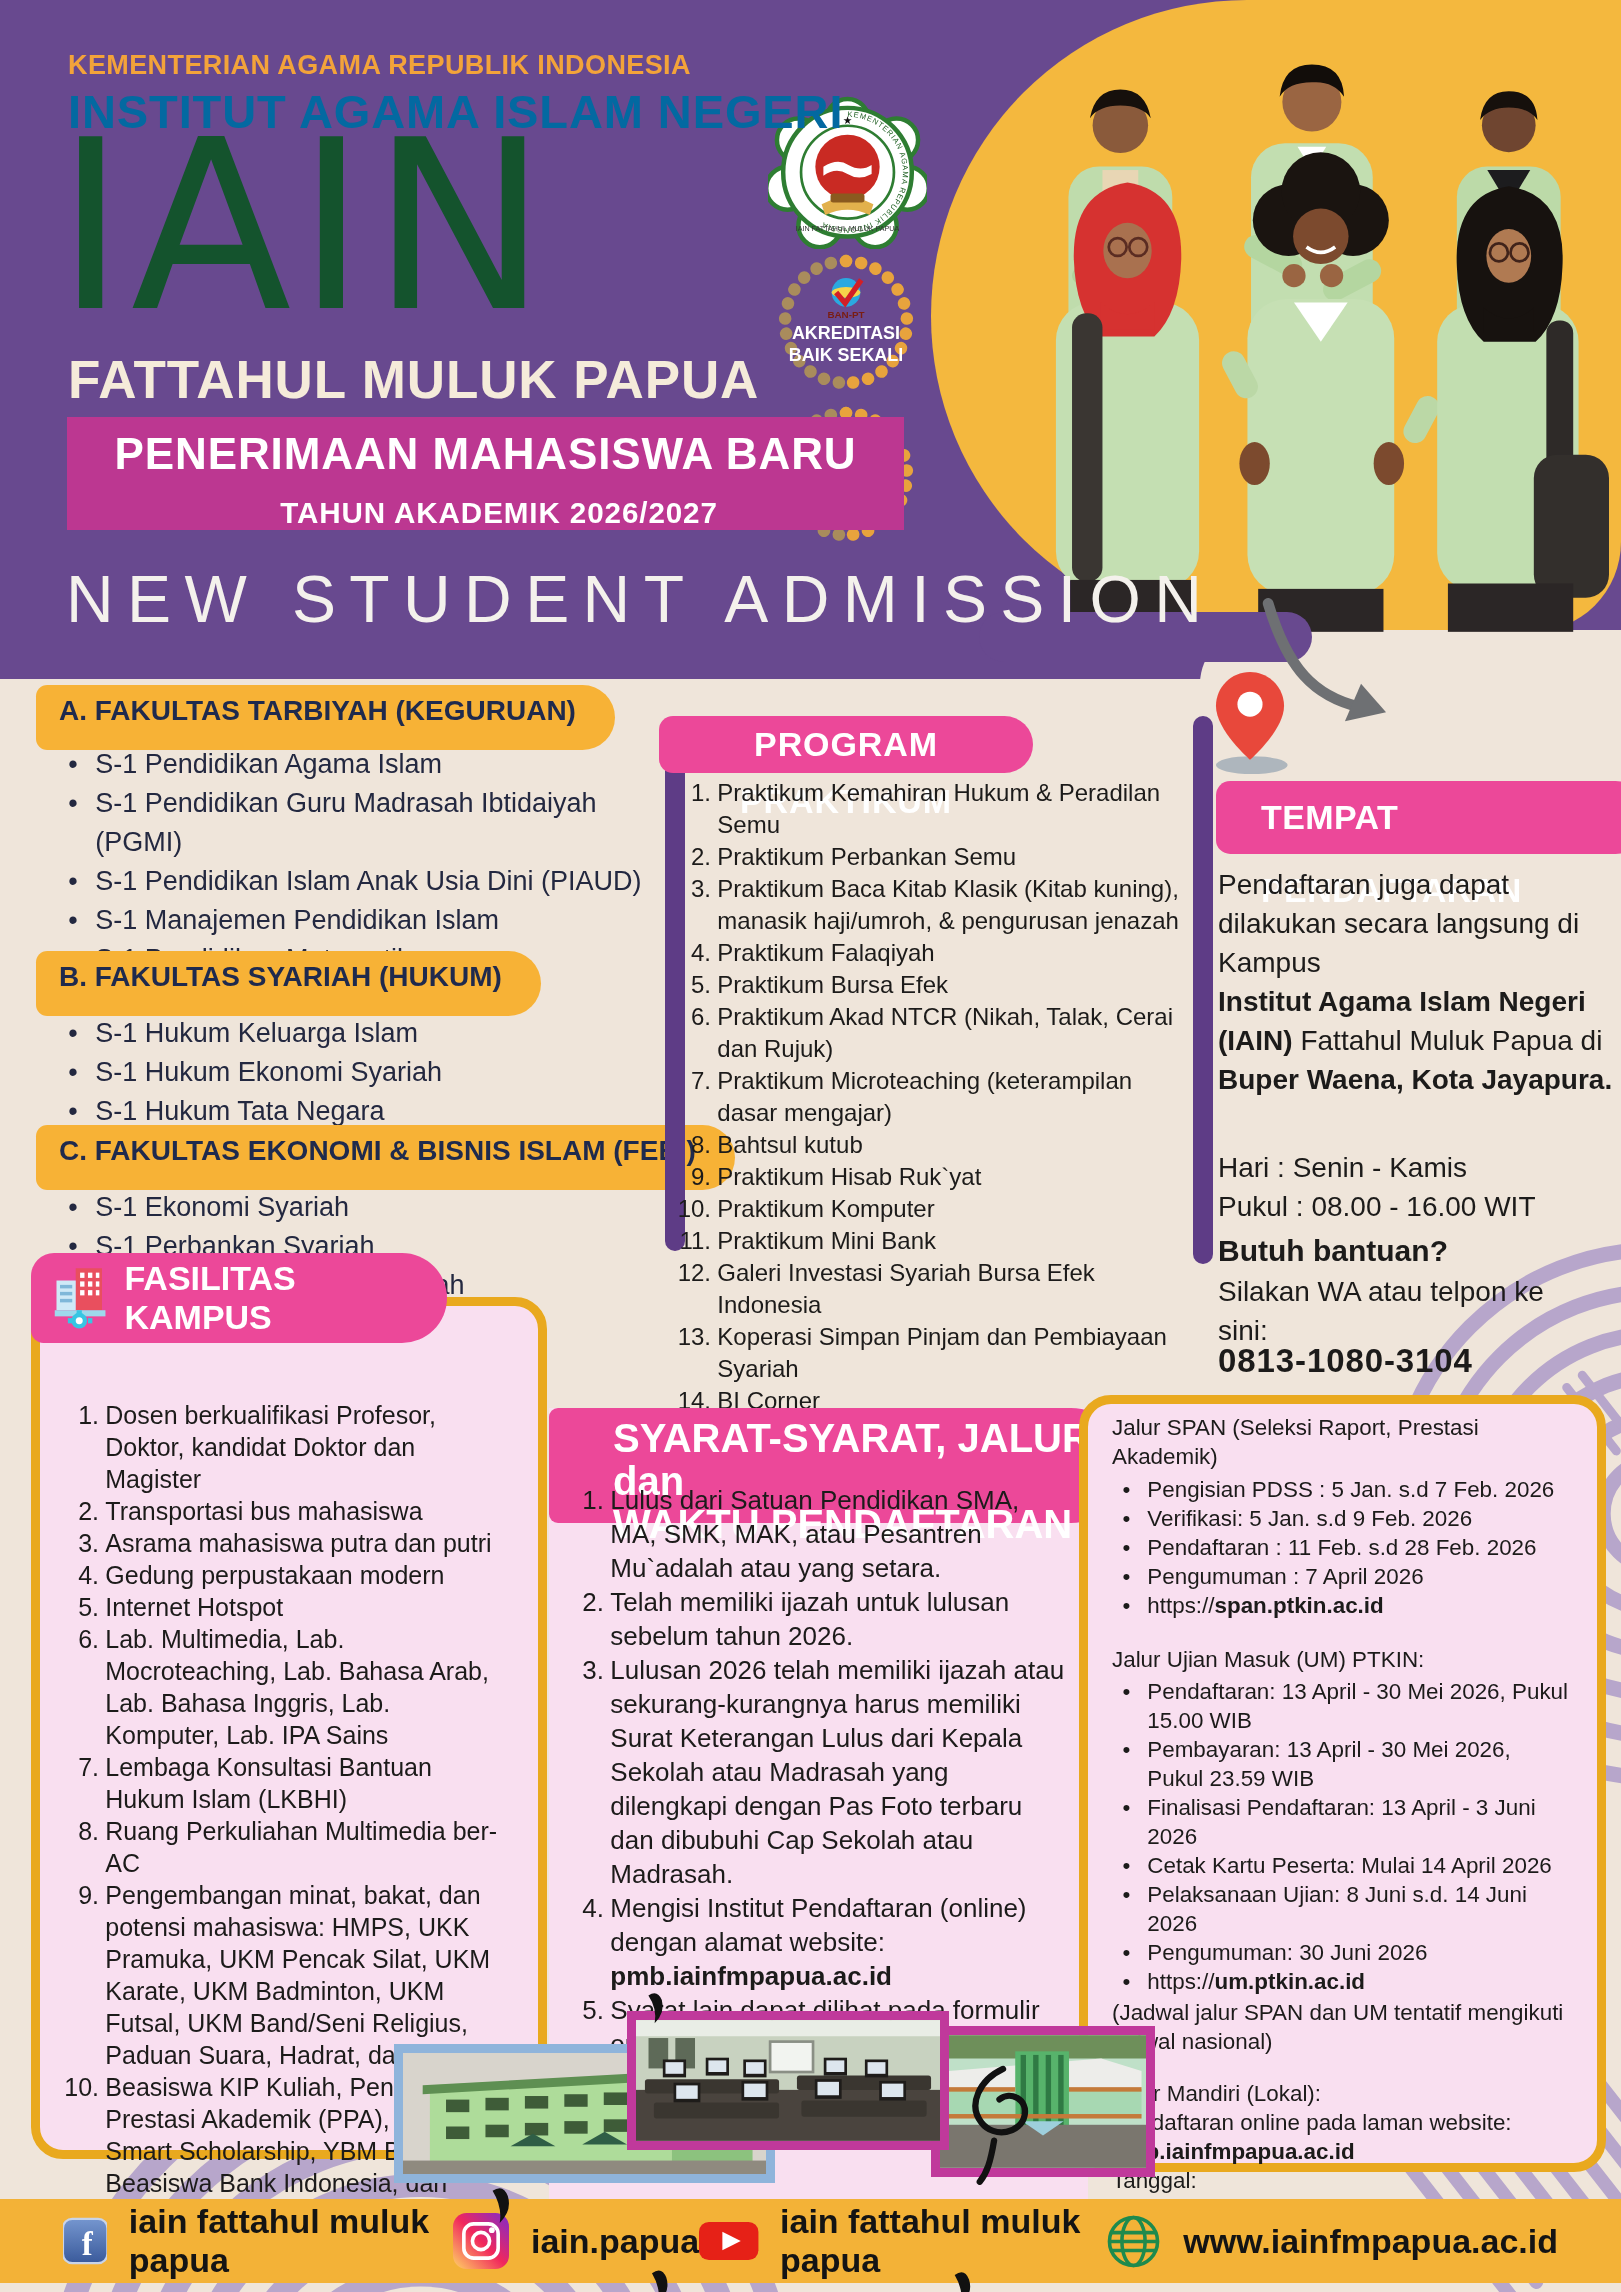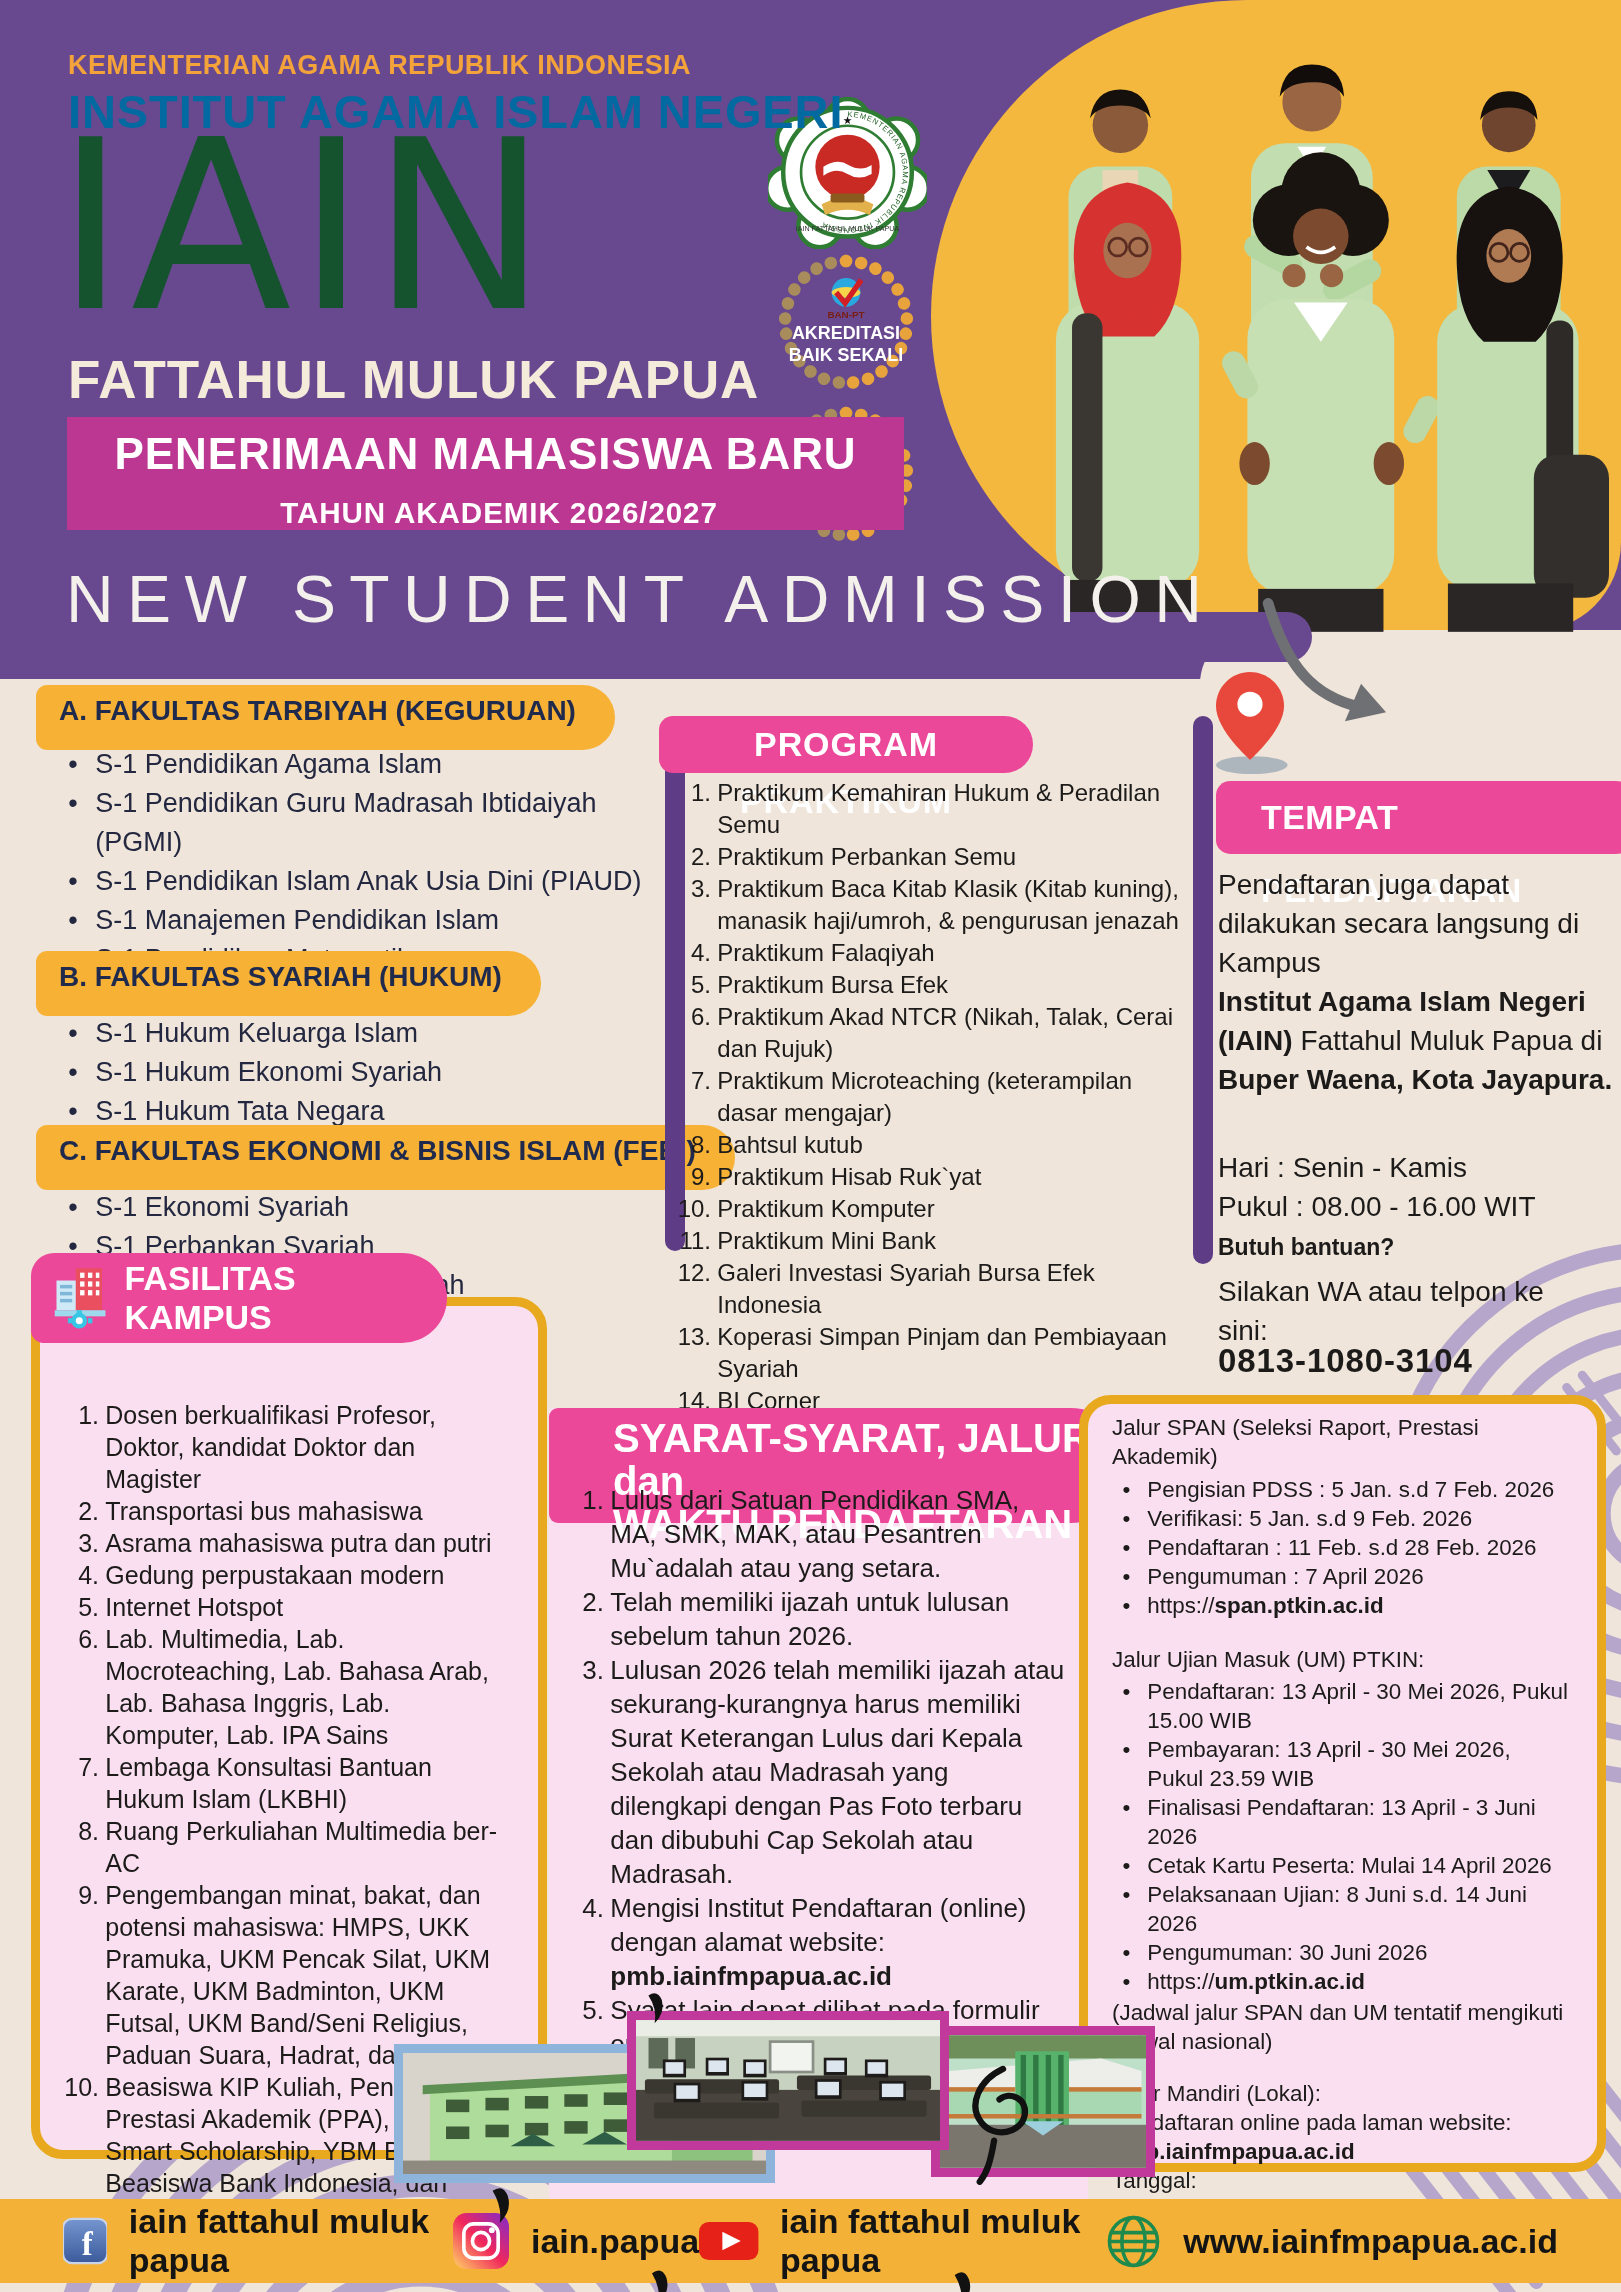--- a/index.html
+++ b/index.html
@@ -51,21 +51,21 @@
                padding:9px 0 0 64px;font-size:40px;line-height:43px;z-index:2;}
   .prak-pill{left:659px;top:716px;width:374px;height:57px;line-height:57px;text-align:center;
              font-size:34px;border-radius:14.3px 29px 29px 14.3px;letter-spacing:0.9px;}
   .tempat-pill{left:1216px;top:781px;width:391px;height:73px;line-height:73px;font-size:34px;
                border-radius:14.3px 37px 37px 14.3px;padding-left:45px;letter-spacing:0.4px;}
   .vbar{width:19.7px;background:#5E3C86;border-radius:9.9px;z-index:2;}
   
   .tempat-par{left:1218px;top:865px;width:405px;font-size:28px;line-height:39px;z-index:2;}
   .tempat-par b{font-weight:bold;}
   .hari{left:1218px;top:1148px;font-size:28px;line-height:39px;z-index:2;}
-  .butuh{left:1218px;top:1234px;font-size:23px;font-weight:bold;z-index:2;}
+  .butuh{left:1218px;top:1234px;font-size:30px;font-weight:bold;z-index:2;}
   .silakan{left:1218px;top:1272px;font-size:28px;line-height:39px;z-index:2;}
   .phone{left:1218px;top:1342px;font-size:33px;font-weight:bold;letter-spacing:0.9px;z-index:2;}
   .jalur-content{left:1112px;top:1413px;width:459px;z-index:3;font-size:22.4px;line-height:29px;}
   .jalur-content .sect-title{font-weight:normal;}
   .jalur-content b{font-weight:bold;}
   .note{margin-top:1.8px;}
   
   .footer{left:0;top:2199px;width:1621px;height:84px;background:#F3B237;z-index:5;
           display:flex;align-items:center;justify-content:space-between;padding:0 63px;box-sizing:border-box;}
   .fgroup{display:flex;align-items:center;gap:21.5px;font-size:34px;font-weight:bold;color:#141414;}

